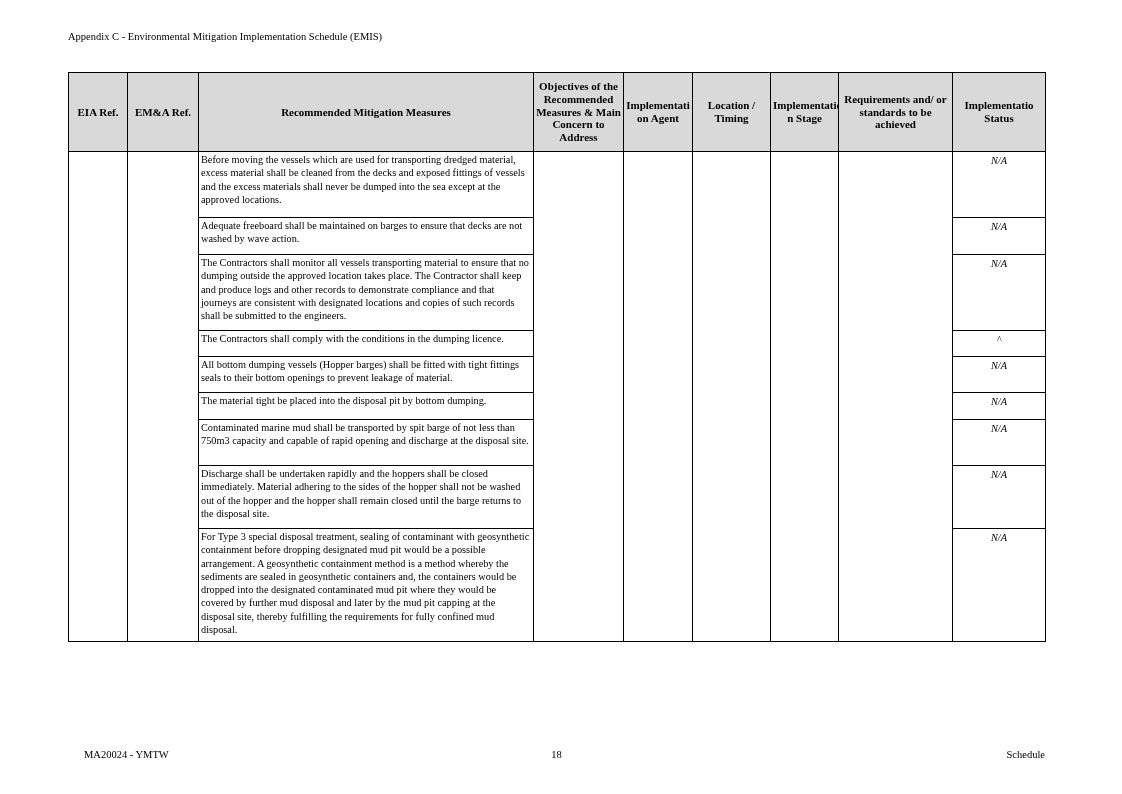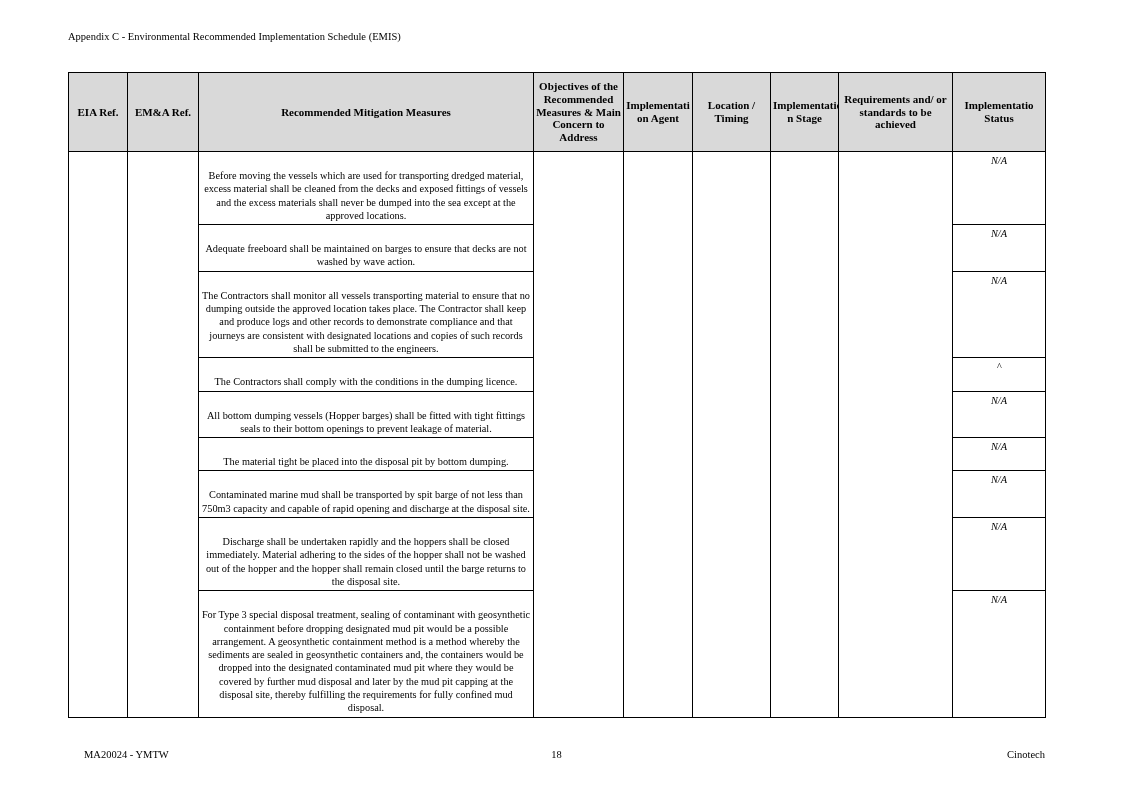--- a/index.html
+++ b/index.html
@@ -47,23 +47,22 @@
   td.empty-col {
     border-left: 1px solid #000;
     border-right: 1px solid #000;
     border-bottom: 1px solid #000;
   }
   td.measure-cell {
     border: 1px solid #000;
     vertical-align: top;
     font-size: 10.3px;
     line-height: 13.3px;
-    padding: 17px 2px 2px 2px;
+    padding: 1px 2px 2px 2px;
     overflow: hidden;
-    text-align: center;
   }
   td.status-cell {
     border: 1px solid #000;
     vertical-align: top;
     text-align: center;
     font-size: 10.3px;
     line-height: 13px;
     padding-top: 2px;
     overflow: hidden;
     font-style: italic;
@@ -77,21 +76,21 @@
   }
   .footer .f-left   { position: absolute; left: 16px; top: 0; white-space: nowrap; }
   .footer .f-center { position: absolute; left: 0; top: 0; width: 100%; text-align: center; }
   .footer .f-right  { position: absolute; right: 0; top: 0; white-space: nowrap; }
 </style>
 </head>
 <body>
 
 <div class="page">
 
-  <div class="doc-title">Appendix C - Environmental Recommended Implementation Schedule (EMIS)</div>
+  <div class="doc-title">Appendix C - Environmental Mitigation Implementation Schedule (EMIS)</div>
 
   <table class="emis">
     <colgroup>
       <col style="width:59px">
         <col style="width:71px">
         <col style="width:335px">
       <col style="width:90px">
         <col style="width:69px">
         <col style="width:78px">
       <col style="width:68px">
@@ -164,16 +163,16 @@
       <tr style="height:113px">
         <td class="measure-cell">For Type 3 special disposal treatment, sealing of contaminant with geosynthetic containment before dropping designated mud pit would be a possible arrangement. A geosynthetic containment method is a method whereby the sediments are sealed in geosynthetic containers and, the containers would be dropped into the designated contaminated mud pit where they would be covered by further mud disposal and later by the mud pit capping at the disposal site, thereby fulfilling the requirements for fully confined mud disposal.</td>
         <td class="status-cell">N/A</td>
       </tr>
     </tbody>
   </table>
 
   <div class="footer">
     <span class="f-left">MA20024 - YMTW</span>
     <span class="f-center">18</span>
-    <span class="f-right">Cinotech</span>
+    <span class="f-right">Schedule</span>
   </div>
 
 </div>
 
 </body></html>

